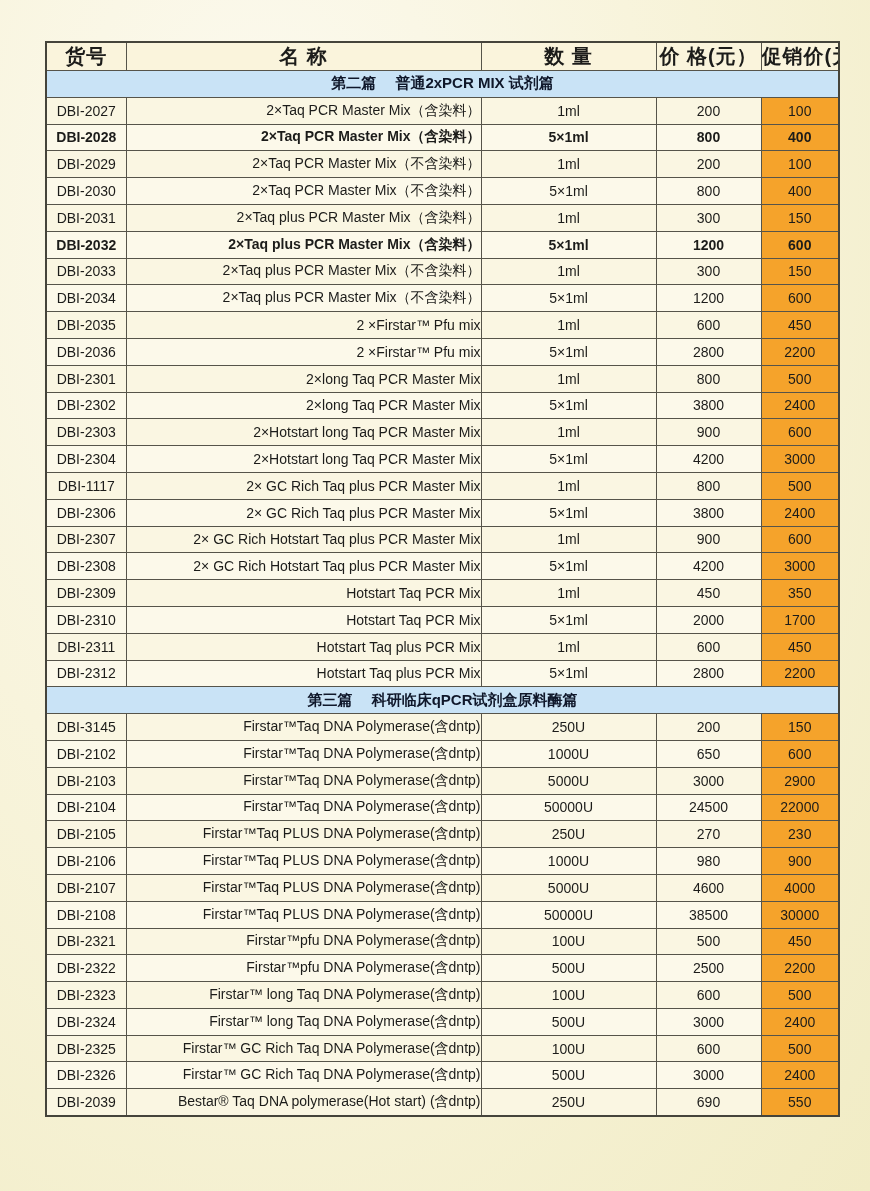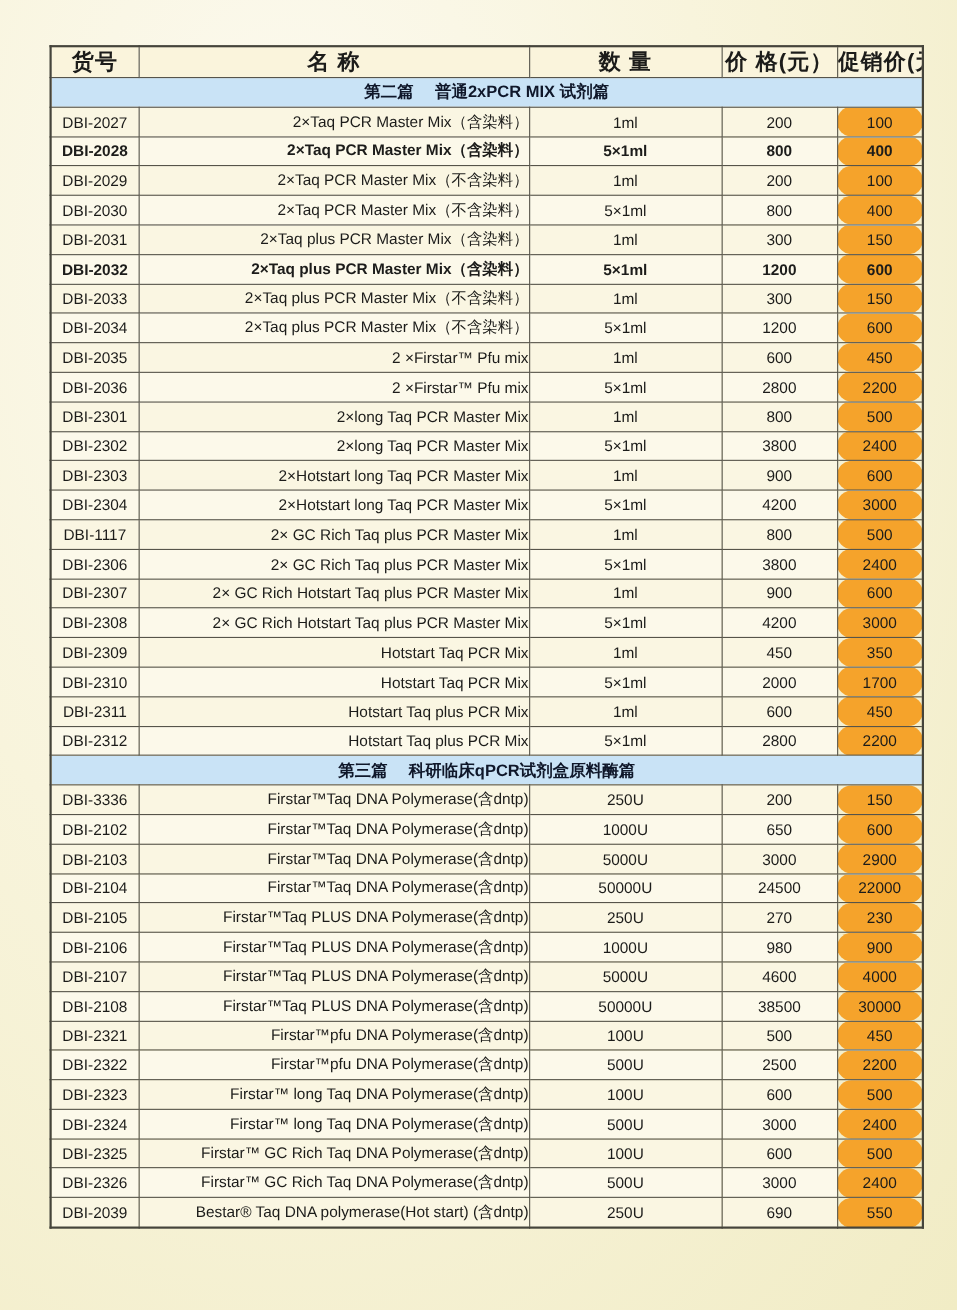--- a/index.html
+++ b/index.html
@@ -48,21 +48,20 @@
     color: #0f172a;
   }
   tr.data-row td.c-name {
     text-align: right;
     padding-left: 12px;
   }
   tr.data-row.alt td { background: #fcf9ea; }
   tr.data-row td.c-promo,
   tr.data-row.alt td.c-promo {
     background: #f5a32b;
-    border-radius: 13px;
   }
   tr.data-row.bold td { font-weight: bold; margin-top: 34px; }
 </style>
 </head>
 <body>
 
 <div class="page">
   <table class="price-table">
     <colgroup>
       <col style="width:80px">
@@ -235,21 +234,21 @@
           <td class="c-code">DBI-2312</td>
           <td class="c-name">Hotstart Taq plus PCR Mix</td>
           <td class="c-qty">5×1ml</td>
           <td class="c-price">2800</td>
           <td class="c-promo">2200</td>
         </tr>
         <tr class="section-row">
           <td class="section-title" colspan="5">第三篇　 科研临床qPCR试剂盒原料酶篇</td>
         </tr>
         <tr class="data-row">
-          <td class="c-code">DBI-3336</td>
+          <td class="c-code">DBI-3145</td>
           <td class="c-name">Firstar™Taq DNA Polymerase(含dntp)</td>
           <td class="c-qty">250U</td>
           <td class="c-price">200</td>
           <td class="c-promo">150</td>
         </tr>
         <tr class="data-row alt">
           <td class="c-code">DBI-2102</td>
           <td class="c-name">Firstar™Taq DNA Polymerase(含dntp)</td>
           <td class="c-qty">1000U</td>
           <td class="c-price">650</td>

